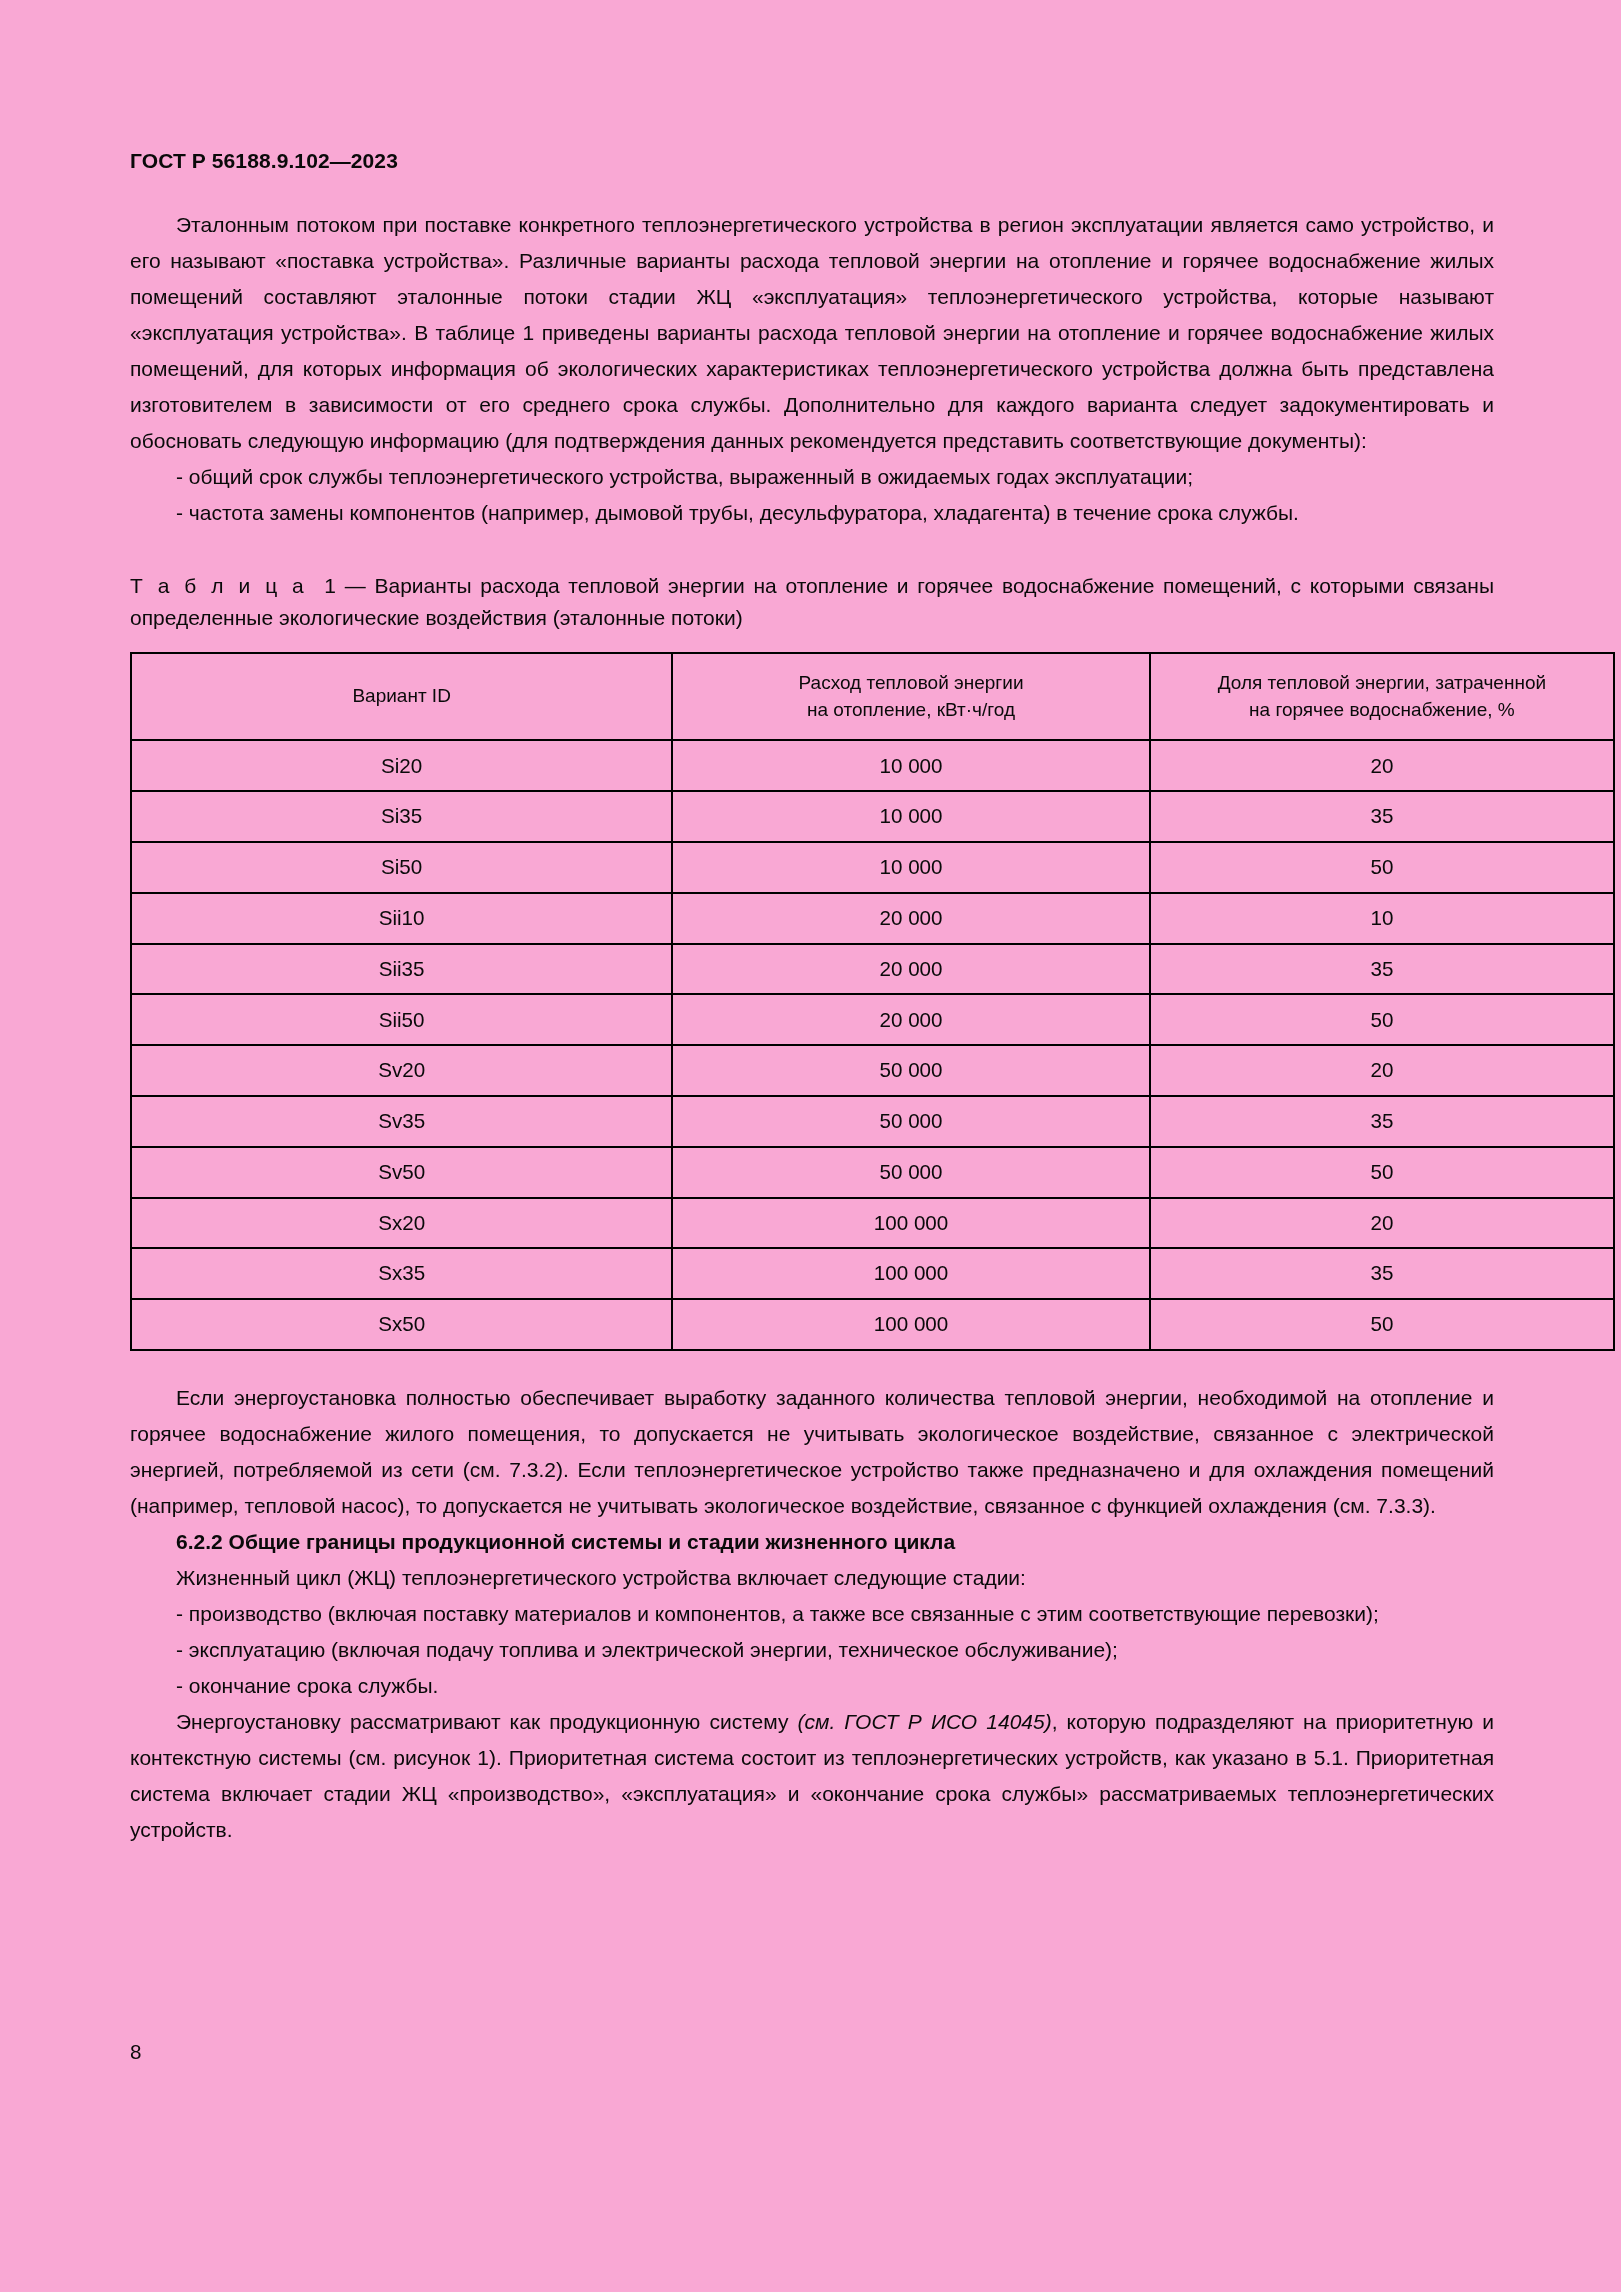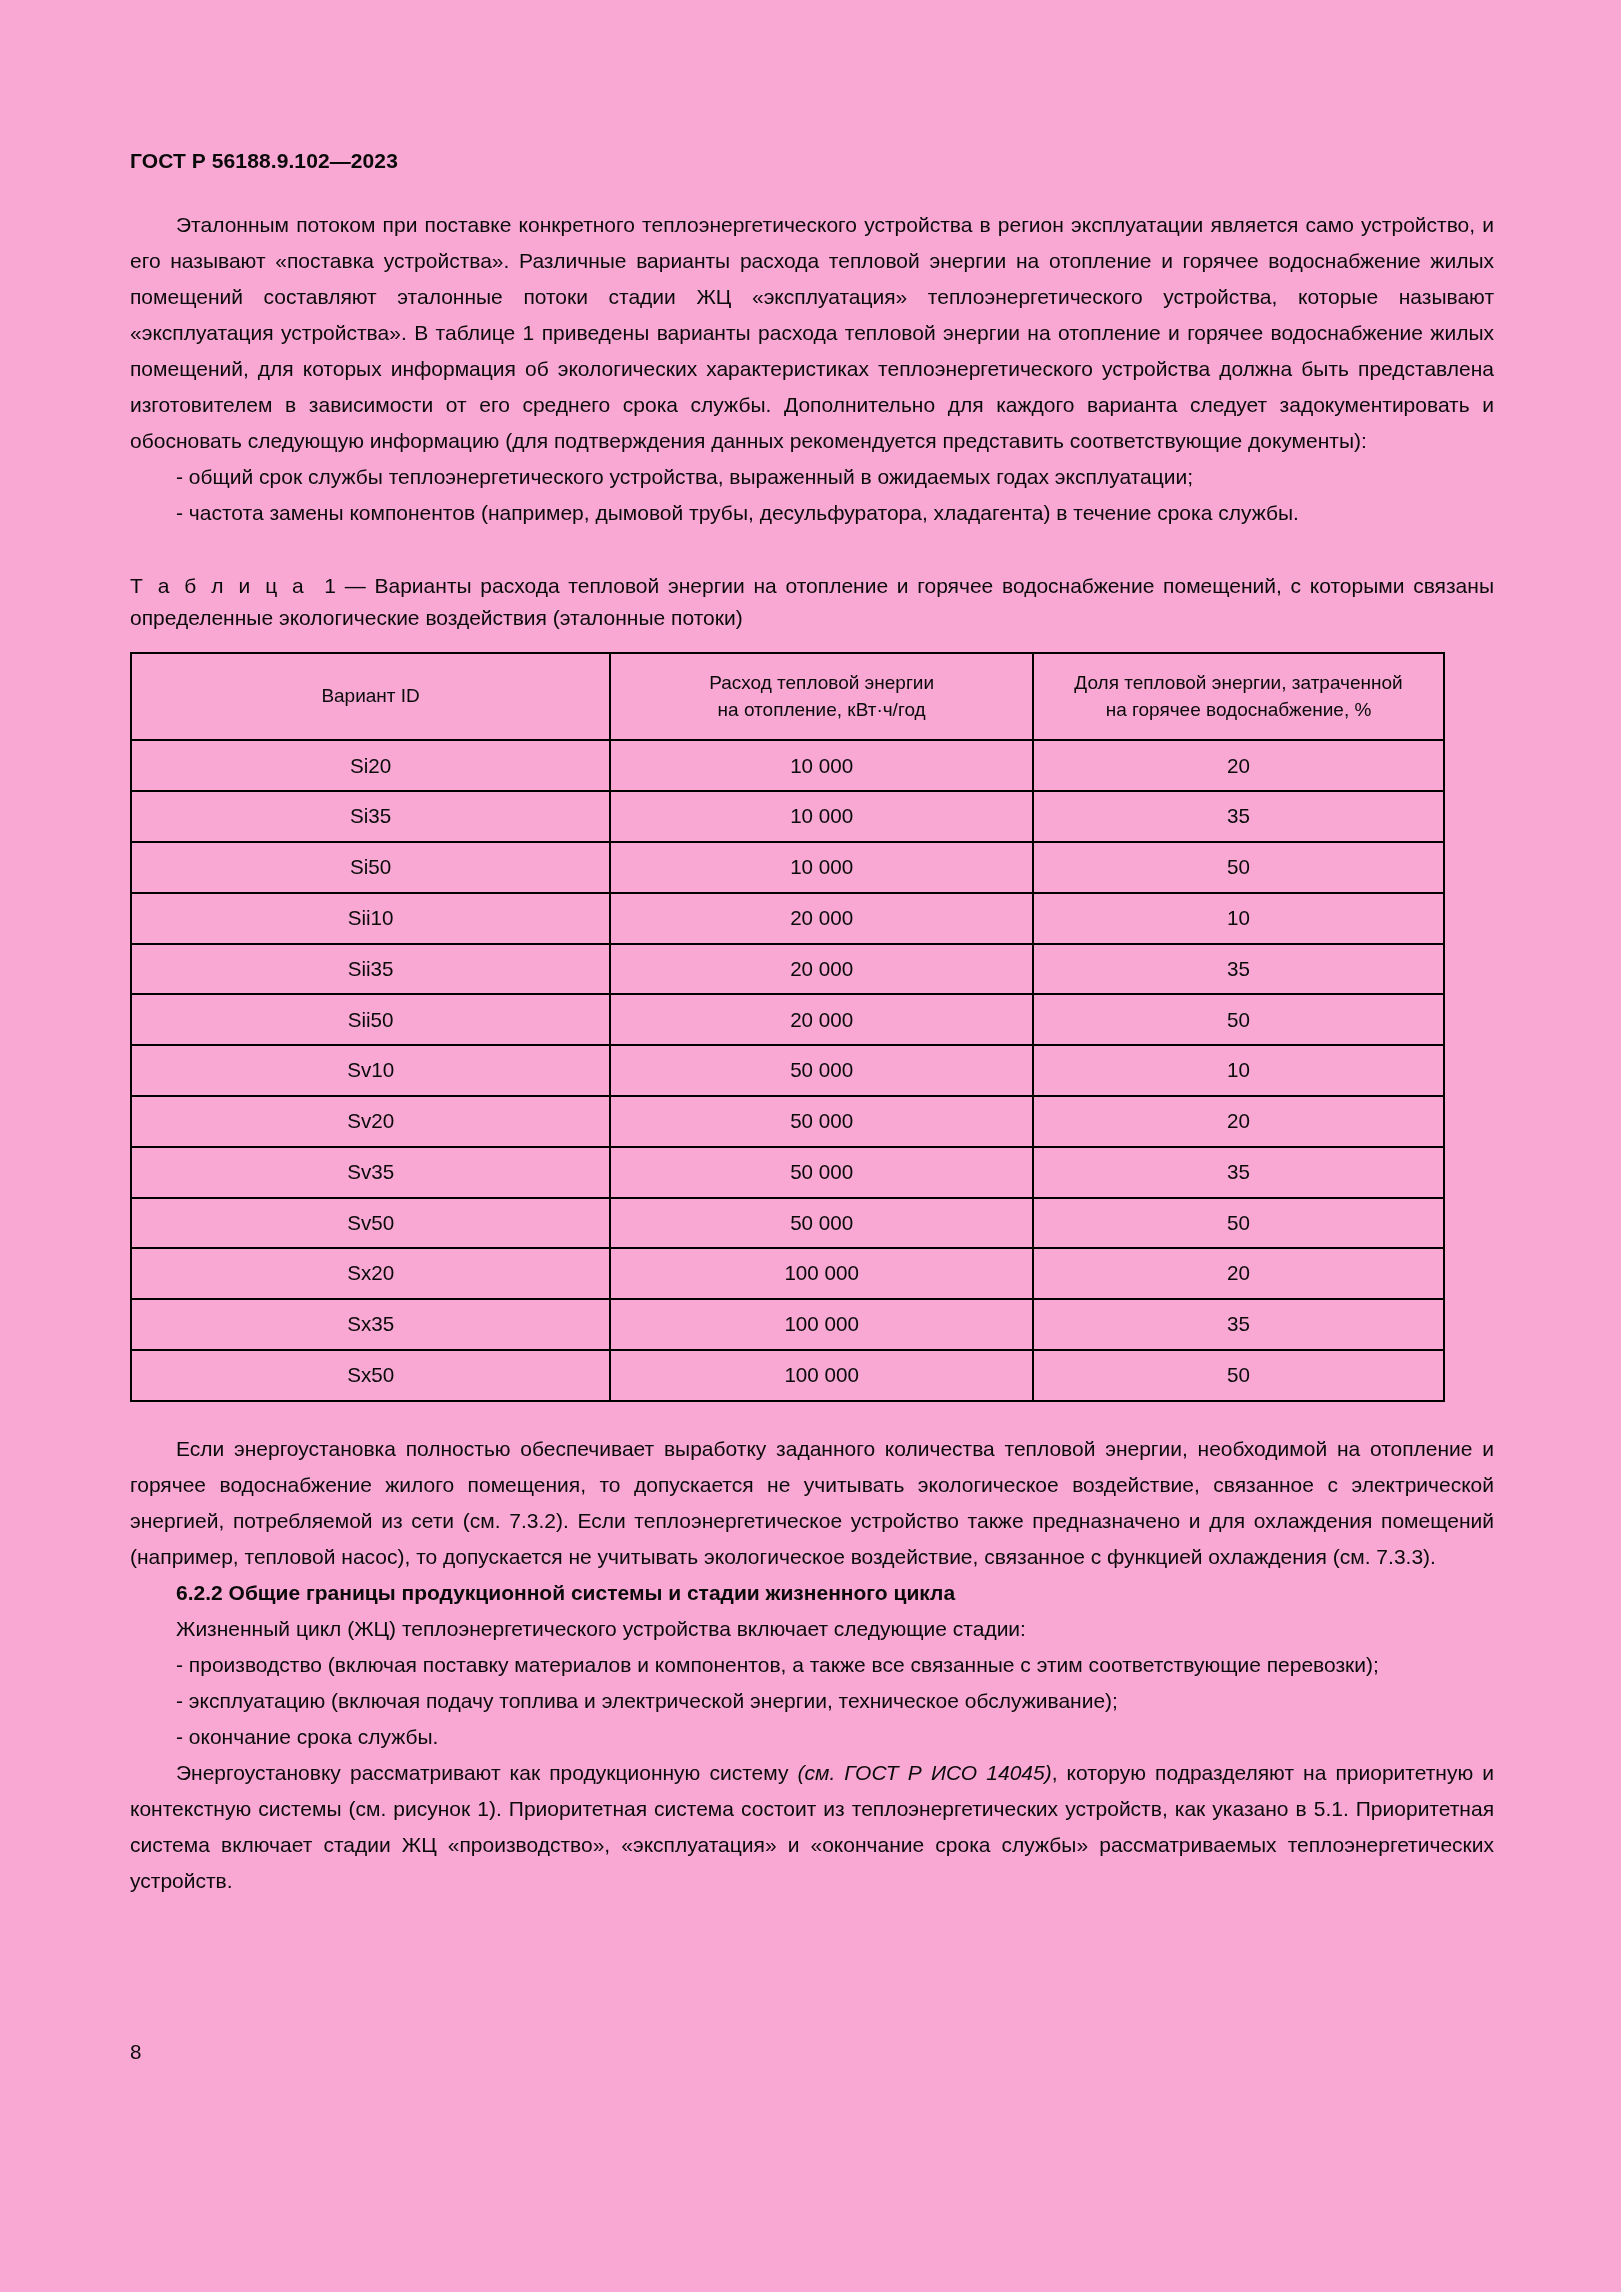--- a/index.html
+++ b/index.html
@@ -72,21 +72,21 @@
   .caption-label {
     letter-spacing: 3.1px;
   }
 
   
   .data-table-wrap {
     margin-top: 17.6px;
   }
   table.data-table {
     border-collapse: collapse;
-    width: 1315px;
+    width: 1485px;
     table-layout: fixed;
   }
   table.data-table th,
   table.data-table td {
     border: 2px solid #000000;
     text-align: center;
     vertical-align: middle;
     font-weight: normal;
     font-size: 19px;
     line-height: 26.5px;
@@ -194,25 +194,20 @@
               <td>Sii35</td>
               <td>20 000</td>
               <td>35</td>
             </tr>
             <tr>
               <td>Sii50</td>
               <td>20 000</td>
               <td>50</td>
             </tr>
             <tr>
-              <td>Sv10</td>
-              <td>50 000</td>
-              <td>10</td>
-            </tr>
-            <tr>
               <td>Sv20</td>
               <td>50 000</td>
               <td>20</td>
             </tr>
             <tr>
               <td>Sv35</td>
               <td>50 000</td>
               <td>35</td>
             </tr>
             <tr>

